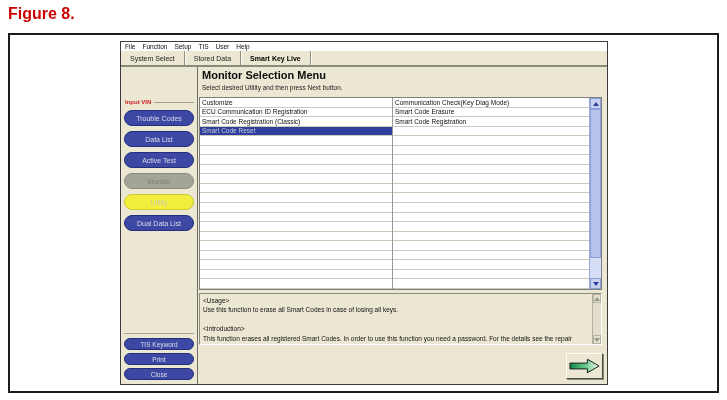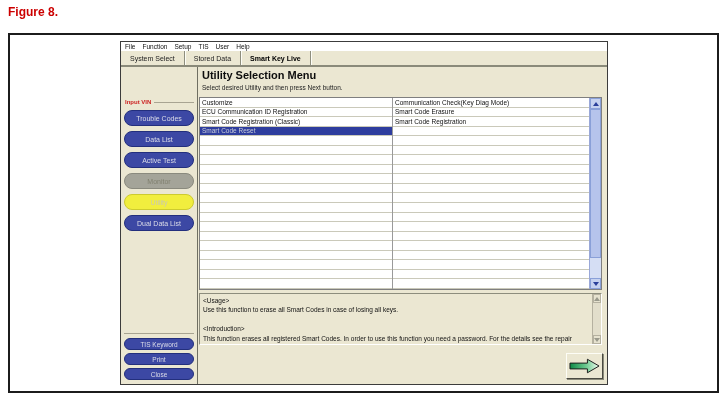--- a/index.html
+++ b/index.html
@@ -1,20 +1,20 @@
 <!DOCTYPE html>
 <html><head>
 <meta charset="utf-8">
 <style>
   * { margin:0; padding:0; box-sizing:border-box; }
   html,body { background:#ffffff; }
   .page { position:relative; width:727px; height:400px; background:#ffffff;
           font-family:"Liberation Sans", sans-serif; overflow:hidden; }
 
-  .figure-label { position:absolute; left:8px; top:5px; font-size:12px; font-weight:bold; color:#cc0000; }
+  .figure-label { position:absolute; left:8px; top:5px; font-size:16px; font-weight:bold; color:#cc0000; }
 
   .figure-box { position:absolute; left:8px; top:33px; width:711px; height:360px;
                 border:2px solid #1c1c1c; background:#ffffff; }
 
   
   .app { position:absolute; left:120px; top:41px; width:488px; height:344px;
          border:1px solid #3c3c3c; background:#ebe7d2; display:flex; flex-direction:column; }
 
   .menu-bar { height:9px; background:#ffffff; display:flex; align-items:center;
               padding-left:4px; gap:7px; font-size:6.5px; color:#111; flex:0 0 auto; }
@@ -133,21 +133,21 @@
           <div class="side-sep"></div>
           <div class="col">
             <div class="fbtn">TIS Keyword</div>
             <div class="fbtn">Print</div>
             <div class="fbtn">Close</div>
           </div>
         </div>
       </div>
 
       <div class="main">
-        <div class="page-title">Utility Selection Menu</div>
+        <div class="page-title">Monitor Selection Menu</div>
         <div class="page-subtitle">Select desired Utility and then press Next button.</div>
 
         <div class="utility-table">
           <div class="tcol left">
               <div class="trow">Customize</div>
               <div class="trow">ECU Communication ID Registration</div>
               <div class="trow">Smart Code Registration (Classic)</div>
               <div class="trow sel">Smart Code Reset</div>
               <div class="trow"></div>
               <div class="trow"></div>

